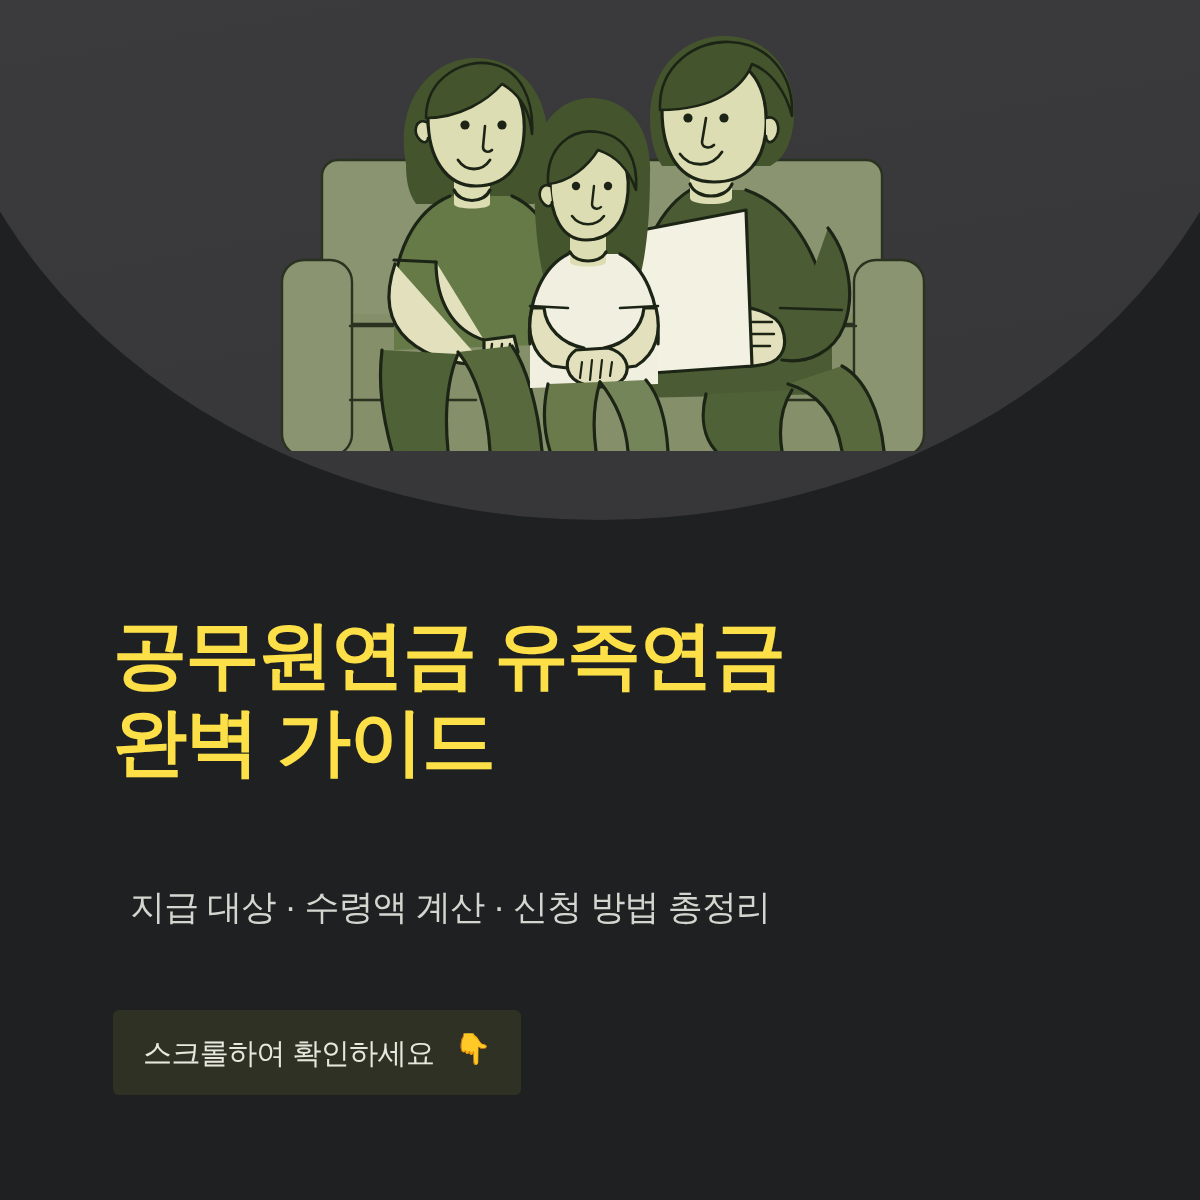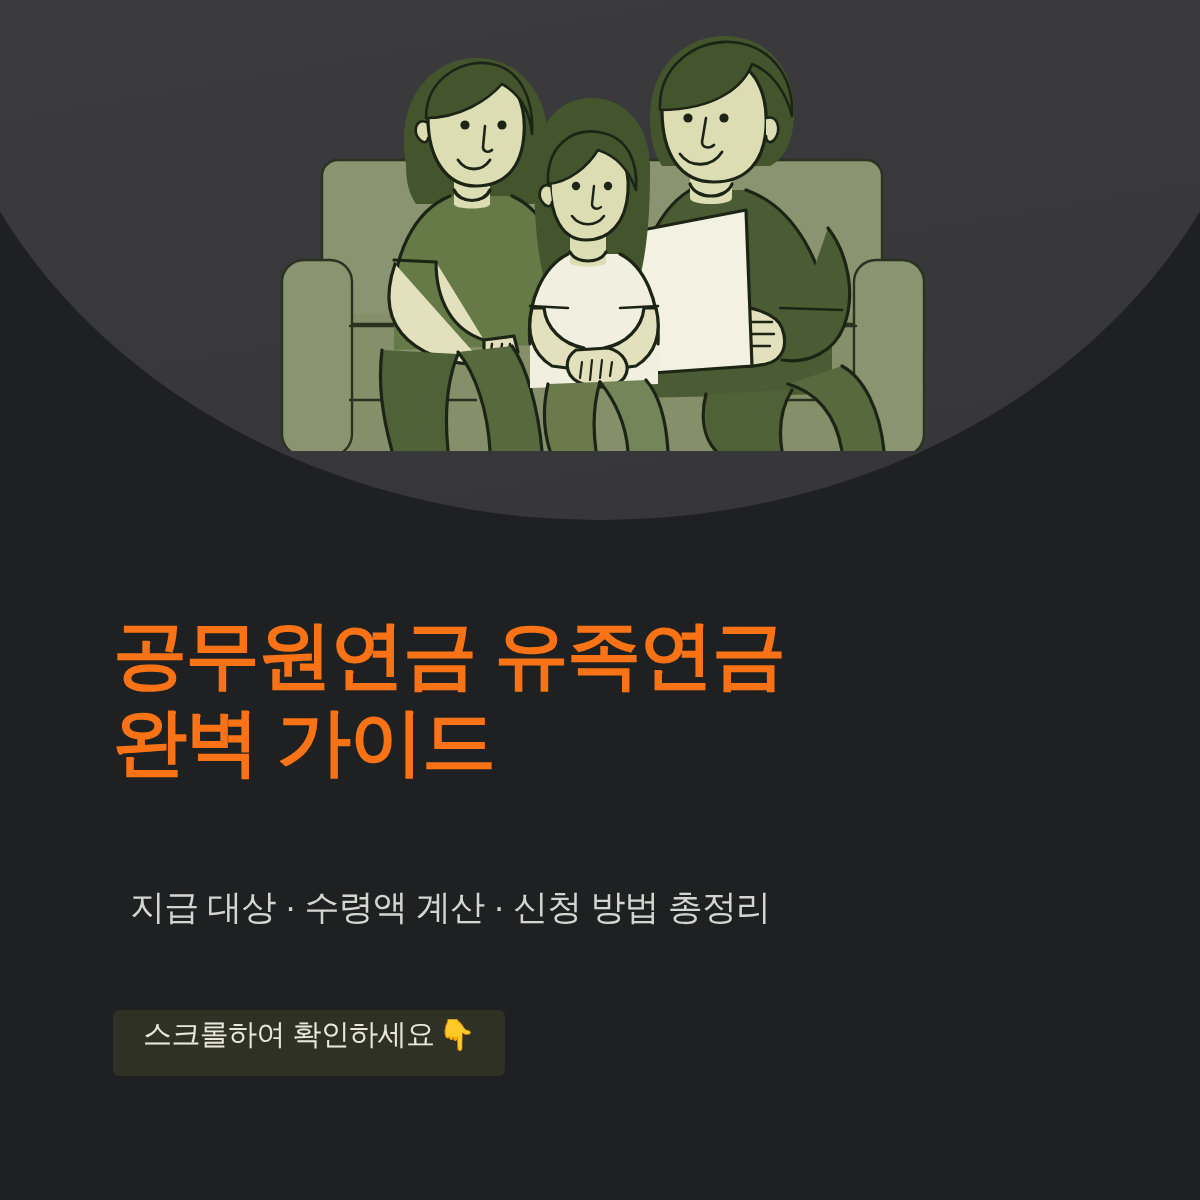--- a/index.html
+++ b/index.html
@@ -50,42 +50,42 @@
 
   
   .content {
     position: absolute;
     left: 113px;
     top: 612px;
     width: 1000px;
   }
   .headline {
     margin: 0;
-    color: #f97316;
+    color: #fde047;
     font-size: 74px;
     line-height: 1.17;
     font-weight: 700;
     letter-spacing: -1.5px;
     white-space: pre-line;
   }
   .subhead {
     margin: 17px;
     padding-top: 82px;
     color: #d5d5cf;
     font-size: 35px;
     font-weight: 400;
     letter-spacing: -0.8px;
   }
 
   .cta-badge {
     display: inline-flex;
-    align-items: center;
-    gap: 4px;
+    align-items: flex-start;
+    gap: 20px;
     margin-top: 62px;
-    padding: 5px 30px 21px 30px;
+    padding: 24px 30px 21px 30px;
     background: #2f3125;
     border-radius: 6px;
     color: #e7e7dd;
     font-size: 29px;
     font-weight: 500;
     letter-spacing: -0.6px;
     cursor: pointer;
     user-select: none;
   }
   .cta-badge .cta-emoji {

